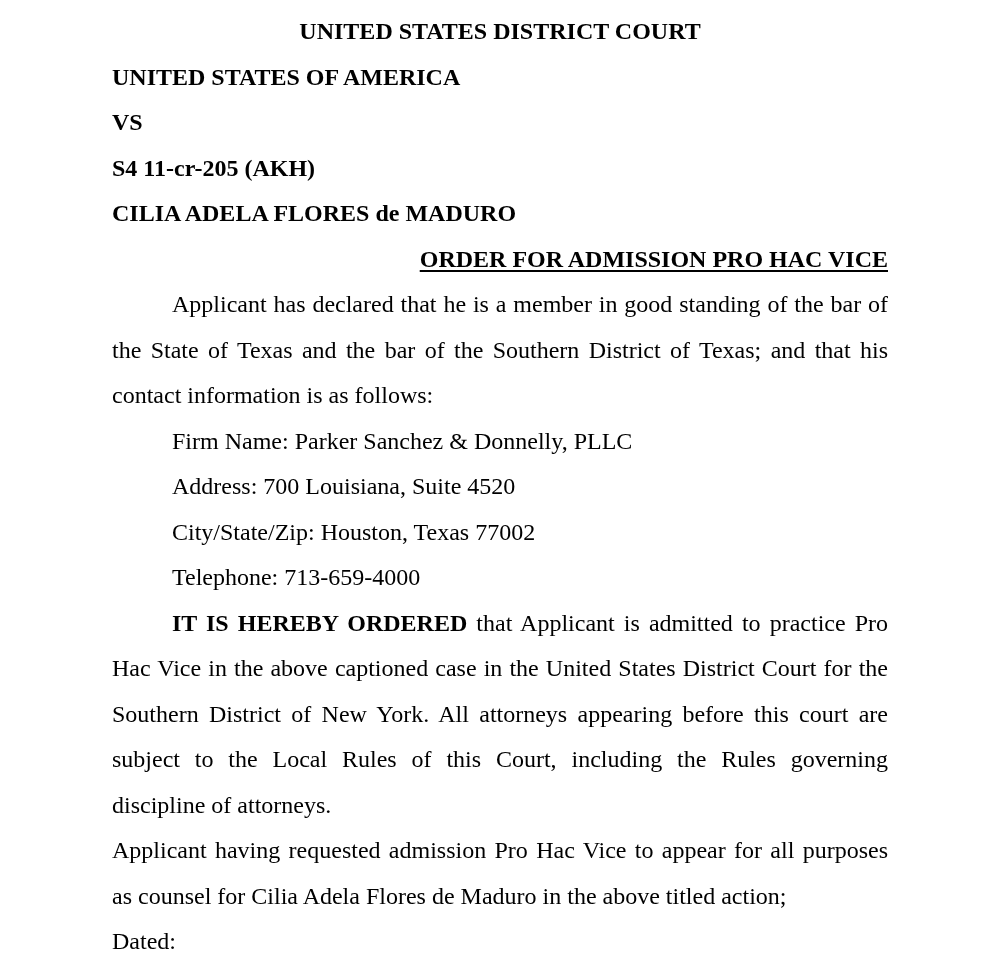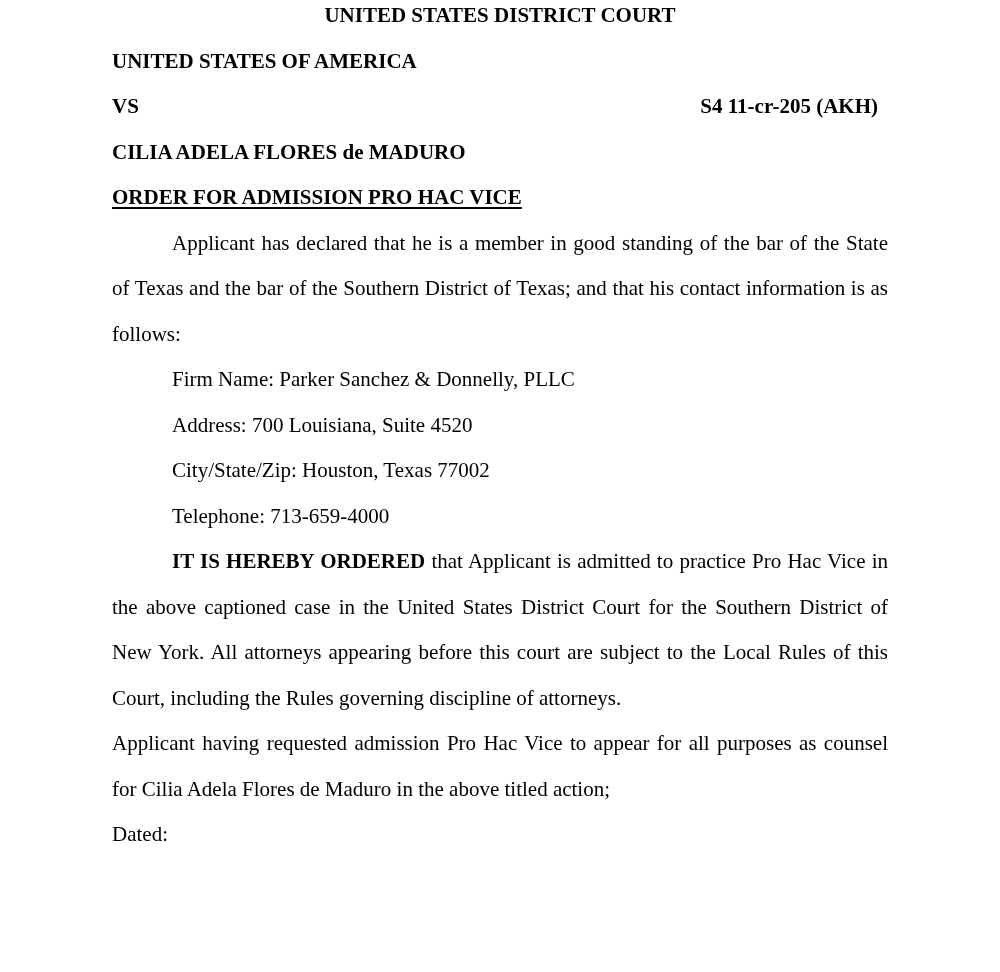--- a/index.html
+++ b/index.html
@@ -7,46 +7,46 @@
     padding: 0;
     background: #ffffff;
   }
   .page {
     position: relative;
     width: 1000px;
     height: 972px;
     background: #ffffff;
     color: #000000;
     font-family: "Liberation Serif", "DejaVu Serif", serif;
-    font-size: 21px;
+    font-size: 24px;
     box-sizing: border-box;
-    padding: 4px 112px 0 112px;
+    padding: 20px 112px 0 112px;
     overflow: hidden;
   }
   .court-header {
     font-weight: 700;
     text-align: center;
     line-height: 22.75px;
   }
   .content {
     margin-top: 12px;
     line-height: 45.5px;
   }
   .content p {
     margin: 0;
   }
   .bold { font-weight: 700; }
   .caption-row {
     display: flex;
-    justify-content: space-between;
     font-weight: 700;
+    flex-direction: column;
   }
   .case-number { padding-right: 10px; }
   .order-title {
-    text-align: left;
+    text-align: right;
     font-weight: 700;
   }
   .order-title .underline {
     text-decoration: underline;
     text-decoration-thickness: 2px;
     text-underline-offset: 3px;
   }
   .para {
     text-align: justify;
   }

